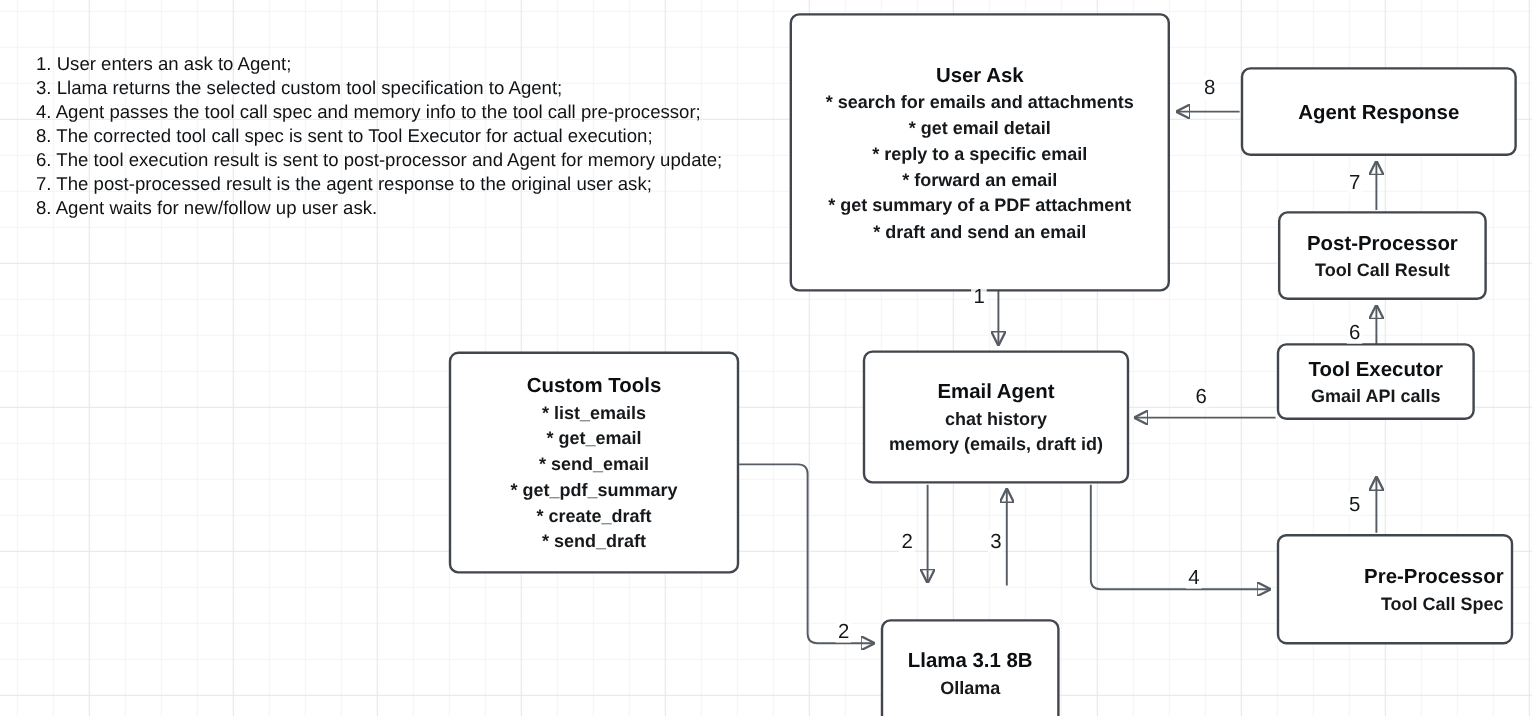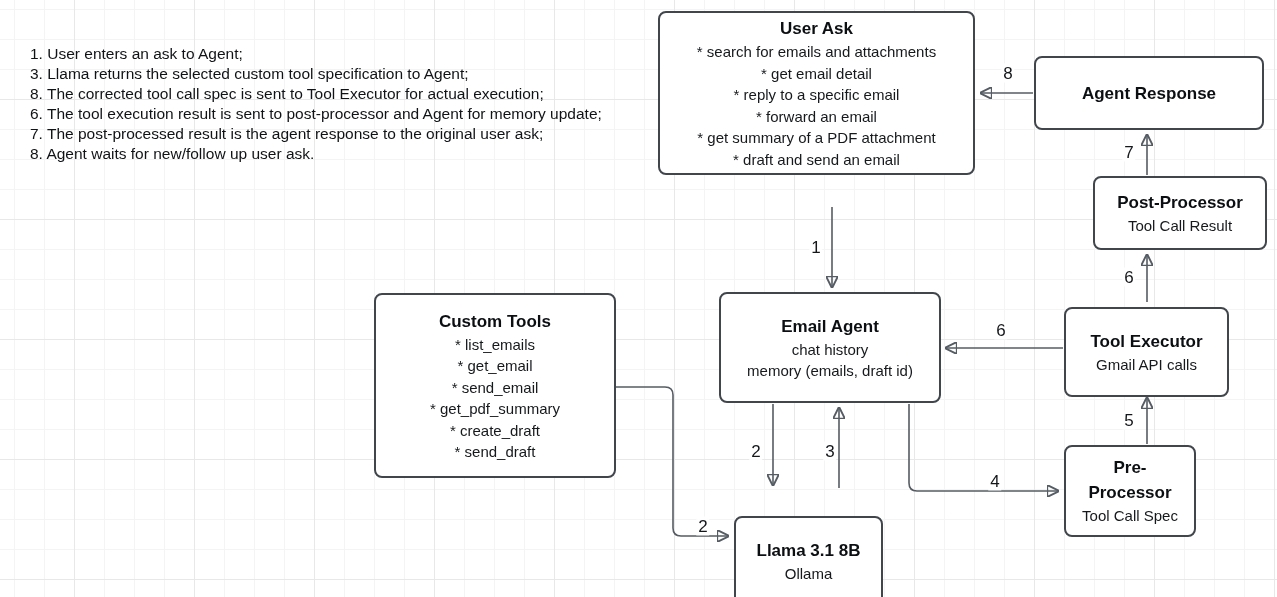--- a/index.html
+++ b/index.html
@@ -59,20 +59,21 @@
   .node-title {
     font-weight: bold;
     font-size: 17px;
     line-height: 25px;
     color: #0c0f12;
   }
   .node-line {
     font-size: 15px;
     line-height: 21.5px;
     color: #16191c;
+    font-weight: bold;
   }
   .edge-label {
     position: absolute;
     transform: translate(-50%, -50%);
     font-size: 17px;
     line-height: 19px;
     padding: 0 2px;
     background: rgba(255,255,255,0.85);
     color: #14171a;
   }
@@ -96,51 +97,52 @@
     <path d="M1147,444 L1147,398" marker-end="url(#arrow)"></path>
     <path d="M1147,302 L1147,255" marker-end="url(#arrow)"></path>
     <path d="M1063,348 L946,348" marker-end="url(#arrow)"></path>
     <path d="M1147,175 L1147,135" marker-end="url(#arrow)"></path>
     <path d="M1033,93 L981,93" marker-end="url(#arrow)"></path>
   </svg>
 
   <div class="notes">
     <div class="note-line">1. User enters an ask to Agent;</div>
     <div class="note-line">3. Llama returns the selected custom tool specification to Agent;</div>
+    <div class="note-line">4. Agent passes the tool call spec and memory info to the tool call pre-processor;</div>
     <div class="note-line">8. The corrected tool call spec is sent to Tool Executor for actual execution;</div>
     <div class="note-line">6. The tool execution result is sent to post-processor and Agent for memory update;</div>
     <div class="note-line">7. The post-processed result is the agent response to the original user ask;</div>
     <div class="note-line">8. Agent waits for new/follow up user ask.</div>
   </div>
 
-  <div class="node" style="left:658px; top:11px; width:317px; height:164px;">
+  <div class="node" style="left:658px; top:11px; width:317px; height:232px;">
     <div class="node-title">User Ask</div>
     <div class="node-line">* search for emails and attachments</div>
     <div class="node-line">* get email detail</div>
     <div class="node-line">* reply to a specific email</div>
     <div class="node-line">* forward an email</div>
     <div class="node-line">* get summary of a PDF attachment</div>
     <div class="node-line">* draft and send an email</div>
   </div>
 
   <div class="node" style="left:1034px; top:56px; width:230px; height:74px;">
     <div class="node-title">Agent Response</div>
   </div>
 
-  <div class="node" style="left:1065px; top:176px; width:174px; height:74px;margin-left:28px;">
+  <div class="node" style="left:1065px; top:176px; width:174px; height:74px;">
     <div class="node-title">Post-Processor</div>
     <div class="node-line">Tool Call Result</div>
   </div>
 
-  <div class="node" style="left:1064px; top:307px; width:165px; height:90px;">
+  <div class="node" style="left:1064px; top:286px; width:165px; height:64px;">
     <div class="node-title">Tool Executor</div>
     <div class="node-line">Gmail API calls</div>
   </div>
 
-  <div class="node" style="left:1064px; top:445px; width:132px; height:92px;">
+  <div class="node" style="left:1064px; top:445px; width:197px; height:92px;align-items:flex-end;">
     <div class="node-title">Pre-Processor</div>
     <div class="node-line">Tool Call Spec</div>
   </div>
 
   <div class="node" style="left:374px; top:293px; width:242px; height:185px;">
     <div class="node-title">Custom Tools</div>
     <div class="node-line">* list_emails</div>
     <div class="node-line">* get_email</div>
     <div class="node-line">* send_email</div>
     <div class="node-line">* get_pdf_summary</div>

